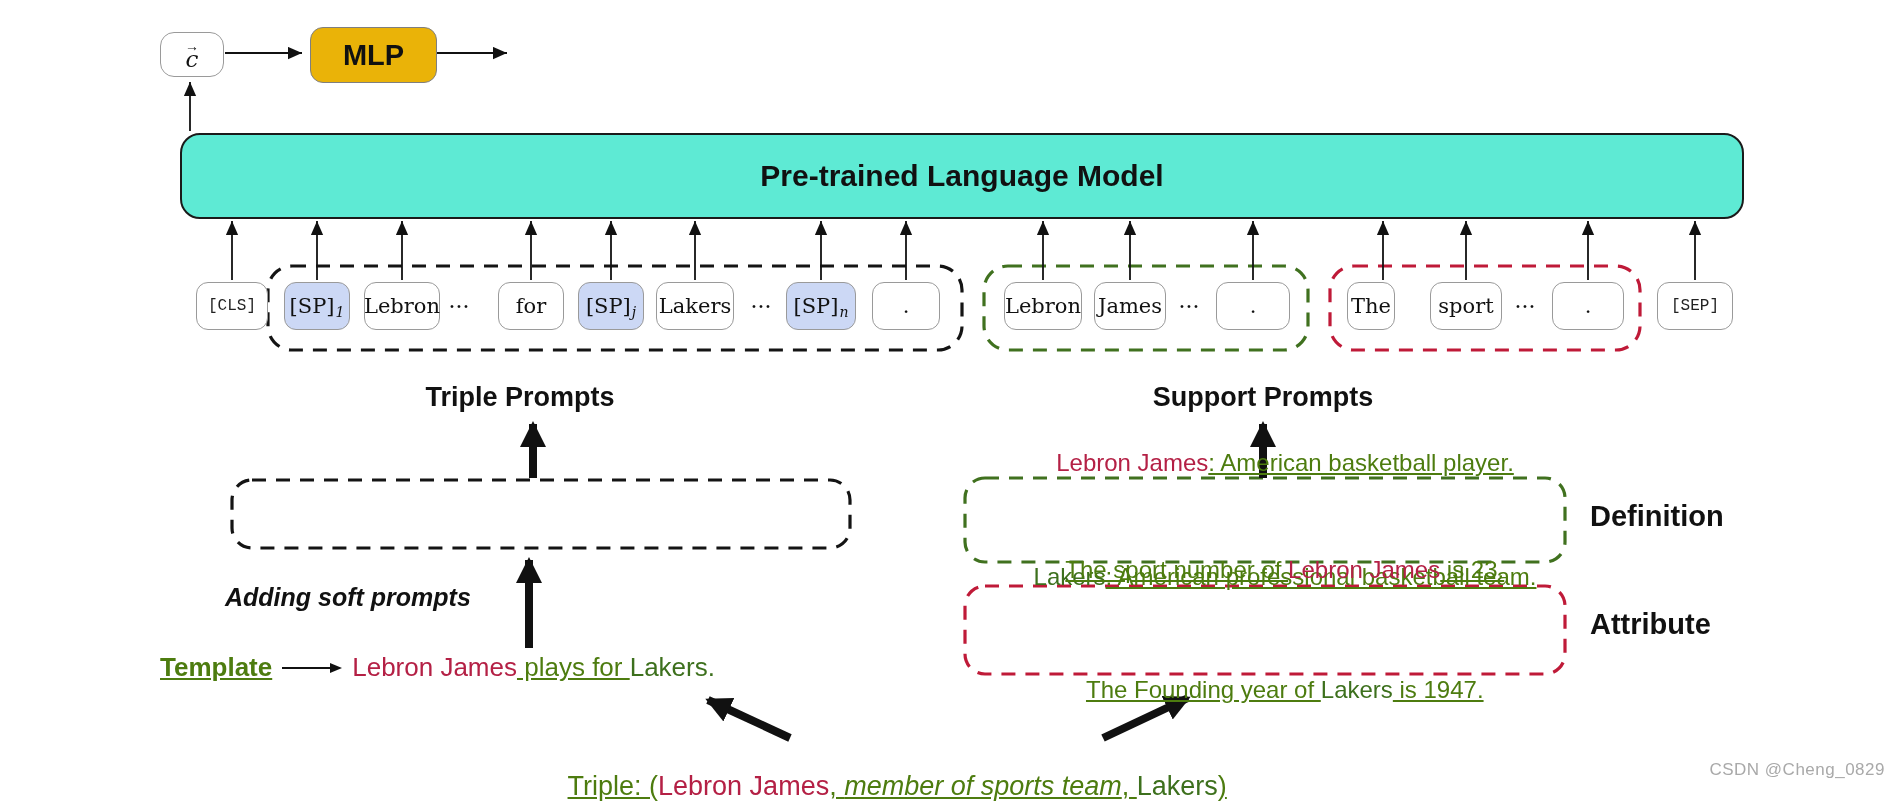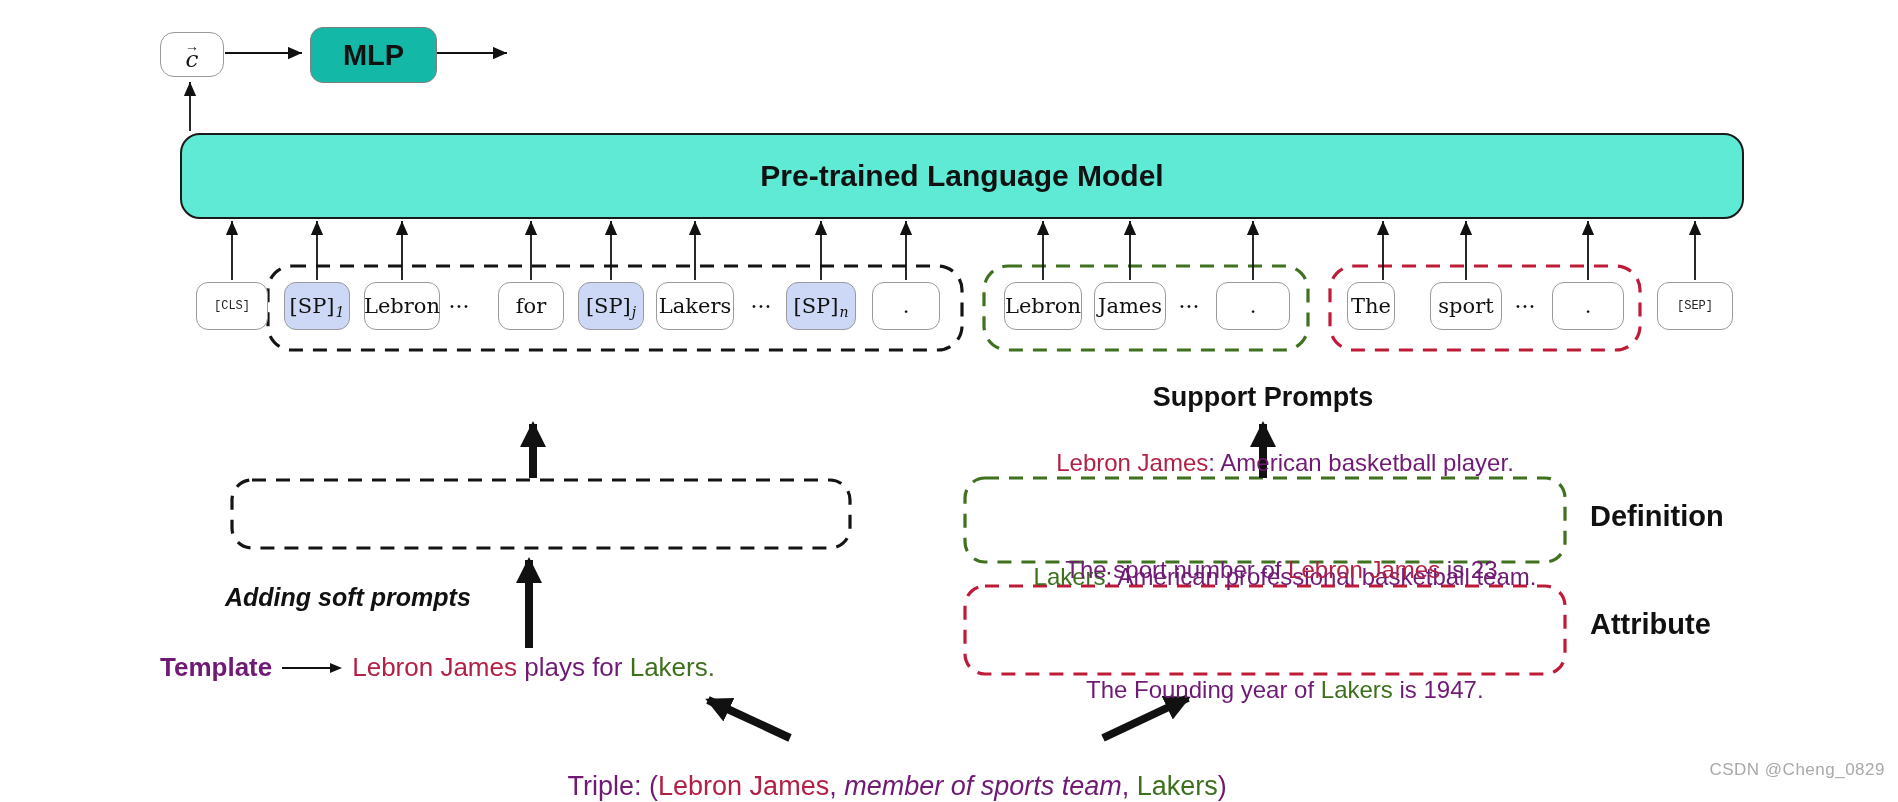--- a/index.html
+++ b/index.html
@@ -6,37 +6,37 @@
   #stage{position:relative;width:1898px;height:802px;background:#fff;overflow:hidden;
          font-family:"Liberation Sans",sans-serif;color:#111;}
   #arrows{position:absolute;left:0;top:0;width:1898px;height:802px;}
 
   
   .cvec{position:absolute;left:160px;top:32px;width:62px;height:43px;background:#fff;
         border:1.5px solid #9a9a9a;border-radius:14px;display:flex;flex-direction:column;
         align-items:center;justify-content:center;line-height:1;}
   .cvec .varrow{font-size:14px;margin-bottom:-5px;}
   .cvec .cchar{font-family:"DejaVu Serif",serif;font-style:italic;font-size:23px;}
-  .mlp{position:absolute;left:310px;top:27px;width:125px;height:54px;background:#14b8a6;
+  .mlp{position:absolute;left:310px;top:27px;width:125px;height:54px;background:#eab308;
        border:1.5px solid #7f7f7f;border-radius:13px;display:flex;align-items:center;
        justify-content:center;font-weight:bold;font-size:29px;}
   .predicted{position:absolute;left:516px;top:37px;font-size:28px;}
 
   
   .plm{position:absolute;left:180px;top:133px;width:1560px;height:82px;background:#5eead4;
        border:2px solid #1a1a1a;border-radius:20px;display:flex;align-items:center;
        justify-content:center;font-weight:bold;font-size:30px;}
 
   
   .tok{position:absolute;top:282px;height:48px;background:#fff;border:1.5px solid #9a9a9a;
        border-radius:12px;display:flex;align-items:center;justify-content:center;
        font-family:"DejaVu Serif",serif;font-size:21px;color:#111;box-sizing:border-box;}
   .tok.soft{background:#ccd8f5;}
   .tok .tsub{font-size:14px;font-style:italic;margin-left:1px;transform:translateY(6px);}
-  .tok.special{font-family:"Liberation Mono",monospace;font-size:12px;color:#222;}
+  .tok.special{font-family:"Liberation Mono",monospace;font-size:16px;color:#222;}
   .dots{position:absolute;top:282px;height:48px;display:flex;align-items:center;
         justify-content:center;font-family:"DejaVu Serif",serif;font-size:22px;}
 
   
   .seclabel{position:absolute;font-weight:bold;font-size:27px;text-align:center;}
   .sidelabel{position:absolute;font-weight:bold;font-size:29px;}
 
   
   .panel{position:absolute;display:flex;flex-direction:column;align-items:center;
          justify-content:center;text-align:center;}
@@ -44,21 +44,21 @@
   .sp-sentence{left:232px;top:480px;width:618px;height:68px;font-size:25px;}
   .def-panel{left:965px;top:478px;width:600px;height:84px;font-size:24px;line-height:38px;}
   .attr-panel{left:965px;top:586px;width:600px;height:88px;font-size:24px;line-height:40px;}
 
   .softnote{position:absolute;left:225px;top:583px;font-weight:bold;font-style:italic;font-size:25px;}
 
   .template-row{position:absolute;left:160px;top:652px;display:flex;align-items:center;
                 font-size:26px;white-space:pre;}
   .triple-row{position:absolute;left:538px;top:740px;font-size:27px;white-space:pre;}
 
-  .c-k{color:#701a75;}
+  .c-k{color:#4d7c0f;text-decoration:underline;}
   .c-r{color:#b42045;}
   .c-g{color:#3d701d;}
   .it{font-style:italic;}
   .b{font-weight:bold;}
   span[data-bind]{white-space:pre;}
 
   .watermark{position:absolute;left:1640px;top:760px;width:245px;text-align:right;
              font-size:17px;color:#a9a9a9;letter-spacing:0.5px;}
 </style>
 </head>
@@ -164,20 +164,21 @@
   <div class="tok" style="left:1430px;width:72px;">
       <span data-bind="tokens.attribute.1.label">sport</span>
     </div>
   <div class="dots" style="left:1512px;width:26px;" data-bind="tokens.attribute.2.label">···</div>
   <div class="tok" style="left:1552px;width:72px;">
       <span data-bind="tokens.attribute.3.label">.</span>
     </div>
 
   <div class="tok special" style="left:1657px;width:76px;text-align:right;" data-bind="tokens.sep">[SEP]</div>
 
+  <div class="seclabel" style="left:380px;top:382px;width:280px;" data-bind="section_labels.triple_prompts">Triple Prompts</div>
   <div class="seclabel" style="left:1108px;top:382px;width:310px;" data-bind="section_labels.support_prompts">Support Prompts</div>
 
 
   <div class="panel def-panel">
     <div class="line">
       <span class="c-r" data-bind="definition_box.line1.0.t">Lebron James</span><span class="c-k" data-bind="definition_box.line1.1.t">: American basketball player.</span>
     </div>
     <div class="line">
       <span class="c-g" data-bind="definition_box.line2.0.t">Lakers</span><span class="c-k" data-bind="definition_box.line2.1.t">: American professional basketball team.</span>
     </div>

